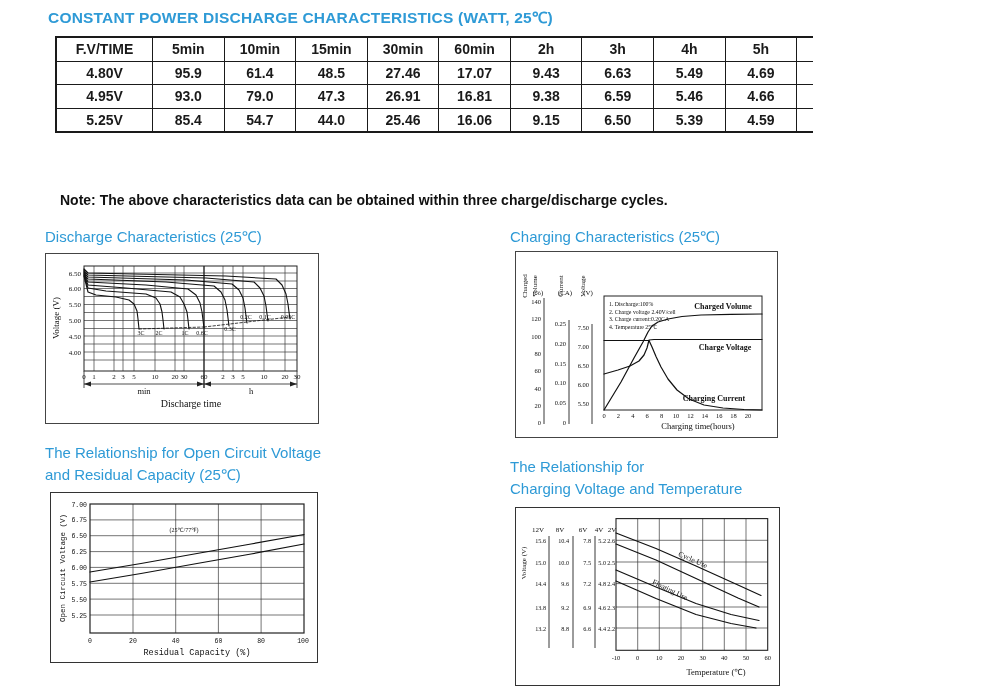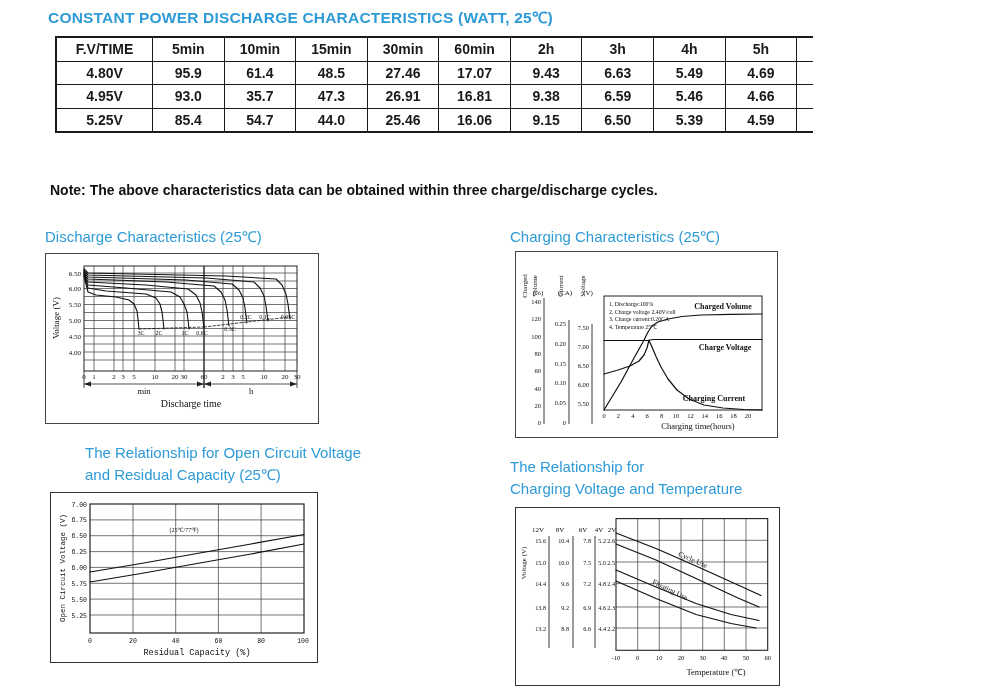--- a/index.html
+++ b/index.html
@@ -6,27 +6,27 @@
   .page { position:relative; width:813px; height:687px; background:#fff;
           font-family:"Liberation Sans",sans-serif; overflow:hidden; }
   .main-title { position:absolute; left:48px; top:6px; margin:0;
                 font-size:15.5px; font-weight:700; color:#2e9ad6; letter-spacing:0.2px; }
   .power-table { position:absolute; left:55px; top:36px; width:886px;
                  border-collapse:collapse; table-layout:fixed;
                  border:2px solid #1a1a1a; font-size:14px; color:#1a1a1a; }
   .power-table th, .power-table td { border:1px solid #1a1a1a; text-align:center;
                  padding:0; height:22.5px; font-weight:700; }
   .power-table th:first-child { width:95px;margin-top:24px; }
-  .note { position:absolute; left:44px; top:176px; margin:6px; font-size:14px;
+  .note { position:absolute; left:44px; top:176px; margin:16px; font-size:14px;
           font-weight:600; color:#111; }
   .chart-title { position:absolute; margin:0; font-size:15px; font-weight:400;
                  color:#2e9ad6; line-height:22px; }
   .t1 { left:45px; top:226px; }
   .t2 { left:510px; top:226px; }
-  .t3 { left:45px; top:442px;margin-left:40px; }
+  .t3 { left:45px; top:442px; }
   .t4 { left:510px; top:456px; }
   .chart-box { position:absolute; background:#fff; }
   .chart-box svg { display:block; width:100%; height:100%; }
   .b1 { left:45px;  top:253px; width:272px; height:169px; border:1px solid #444; }
   .b2 { left:515px; top:251px; width:261px; height:185px; border:1px solid #444; }
   .b3 { left:50px;  top:492px; width:266px; height:169px; border:1.6px solid #333; }
   .b4 { left:515px; top:507px; width:263px; height:177px; border:1.5px solid #333; }
 </style>
 </head>
 <body>
@@ -63,21 +63,21 @@
           <td>9.43</td>
           <td>6.63</td>
           <td>5.49</td>
           <td>4.69</td>
           <td>2.56</td>
           <td>1.37</td>
         </tr>
         <tr>
           <td>4.95V</td>
           <td>93.0</td>
-          <td>35.7</td>
+          <td>79.0</td>
           <td>47.3</td>
           <td>26.91</td>
           <td>16.81</td>
           <td>9.38</td>
           <td>6.59</td>
           <td>5.46</td>
           <td>4.66</td>
           <td>2.55</td>
           <td>1.36</td>
         </tr>

